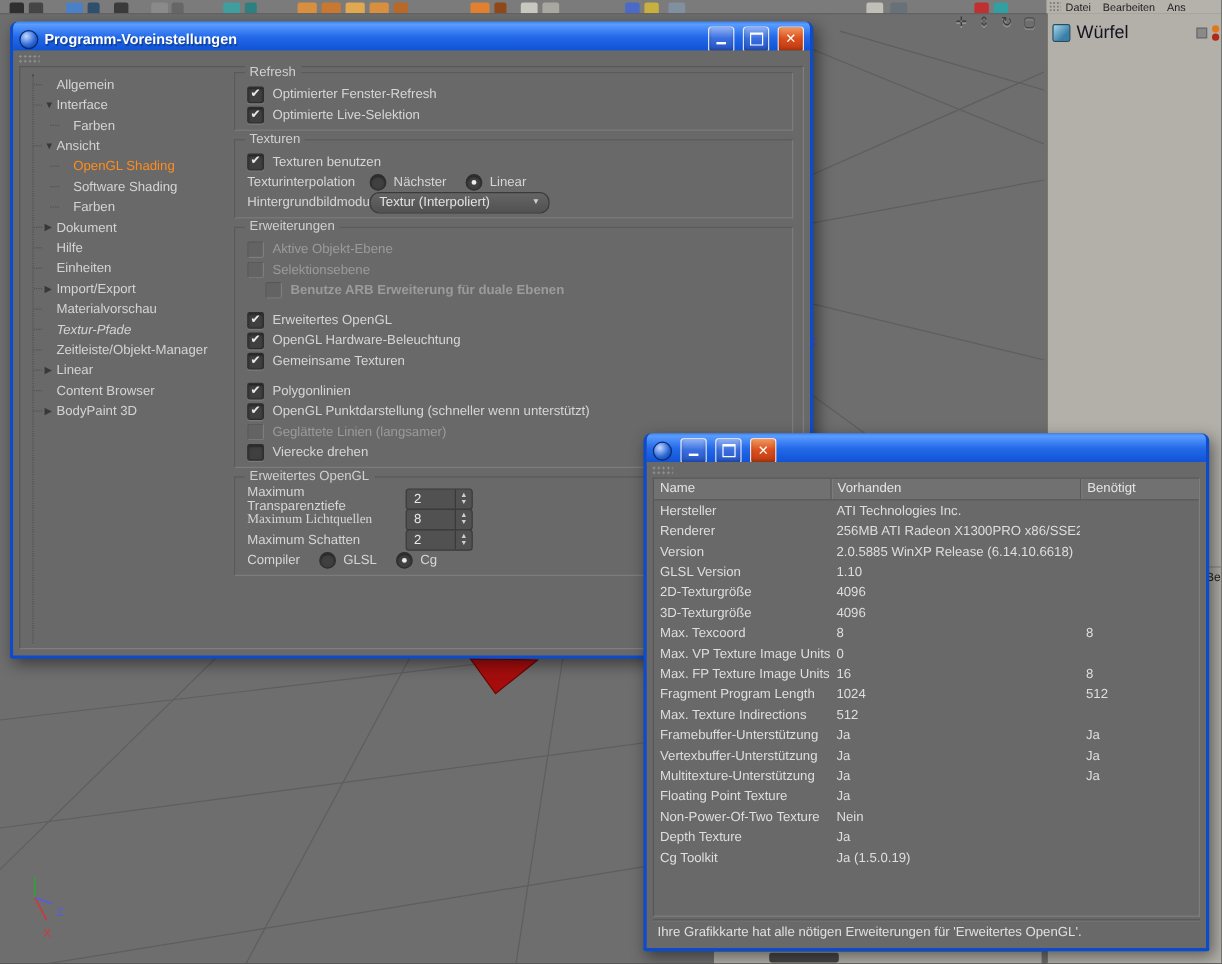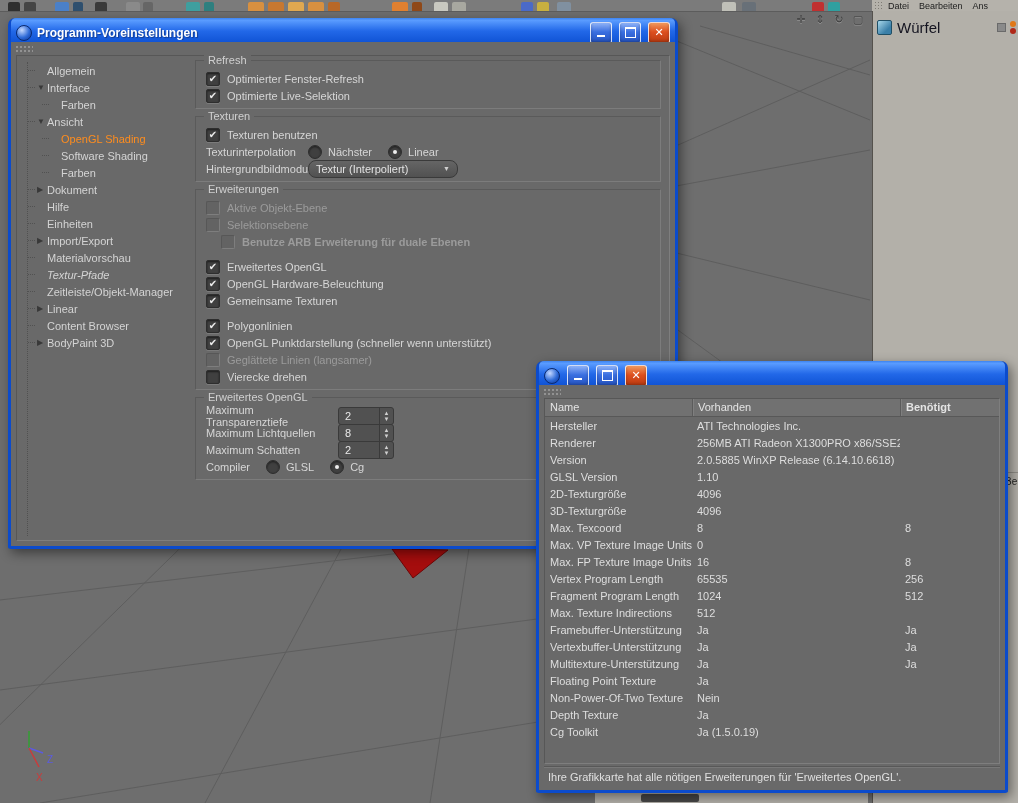--- a/index.html
+++ b/index.html
@@ -100,21 +100,21 @@
   .spinarrows{width:13px;align-self:stretch;border-left:1px solid #3a3a3a;display:flex;flex-direction:column;
               align-items:center;justify-content:center;font-size:6px;line-height:6px;color:#d0d0d0;}
 
   
   .gl .frame{bottom:26px;}
   .glhead{position:absolute;left:0;right:0;top:0;height:17px;background:#717171;
           border-bottom:1px solid #585858;display:flex;color:#e4e4e4;}
   .hc{height:100%;line-height:16px;padding-left:5px;border-left:1px solid #5b5b5b;
       box-shadow:inset 1px 0 0 rgba(255,255,255,.10);cursor:pointer;box-sizing:border-box;}
   .hc0{width:147px;border-left:none;box-shadow:none;}
-  .hc1{width:208px;} .hc2{flex:1;font-weight:bold;}
+  .hc1{width:208px;} .hc2{flex:1;}
   .glrows{position:absolute;left:0;right:0;top:18px;bottom:0;color:#dedede;}
   .trow{height:17px;display:flex;align-items:center;}
   .tc{padding-left:5px;white-space:nowrap;overflow:hidden;box-sizing:border-box;}
   .tc0{width:147px;} .tc1{width:208px;} .tc2{flex:1;}
   .glstatus{position:absolute;left:5px;right:5px;bottom:4px;height:19px;border-top:1px solid #585858;
             box-shadow:0 1px 0 rgba(255,255,255,.10) inset;line-height:20px;padding-left:4px;color:#e0e0e0;}
 </style>
 </head>
 <body>
 
@@ -400,21 +400,21 @@
                 <span class="flabel" style="width: 132px;">Maximum Transparenztiefe</span>
                 <div class="spinbox">
                   <span class="spinval">2</span>
                   <span class="spinarrows">
                     <span>▲</span>
                     <span>▼</span>
                   </span>
                 </div>
               </div>
               <div class="row">
-                <span class="flabel" style="width: 132px;">Maximum Lichtquellen</span>
+                <span class="flabel" style="width: 132px; font-family: Liberation Serif, serif;">Maximum Lichtquellen</span>
                 <div class="spinbox">
                   <span class="spinval">8</span>
                   <span class="spinarrows">
                     <span>▲</span>
                     <span>▼</span>
                   </span>
                 </div>
               </div>
               <div class="row">
                 <span class="flabel" style="width: 132px;">Maximum Schatten</span>
@@ -500,25 +500,20 @@
               <span class="tc tc0">Max. VP Texture Image Units</span>
               <span class="tc tc1">0</span>
               <span class="tc tc2"></span>
             </div>
             <div class="trow">
               <span class="tc tc0">Max. FP Texture Image Units</span>
               <span class="tc tc1">16</span>
               <span class="tc tc2">8</span>
             </div>
             <div class="trow">
-              <span class="tc tc0">Vertex Program Length</span>
-              <span class="tc tc1">65535</span>
-              <span class="tc tc2">256</span>
-            </div>
-            <div class="trow">
               <span class="tc tc0">Fragment Program Length</span>
               <span class="tc tc1">1024</span>
               <span class="tc tc2">512</span>
             </div>
             <div class="trow">
               <span class="tc tc0">Max. Texture Indirections</span>
               <span class="tc tc1">512</span>
               <span class="tc tc2"></span>
             </div>
             <div class="trow">

